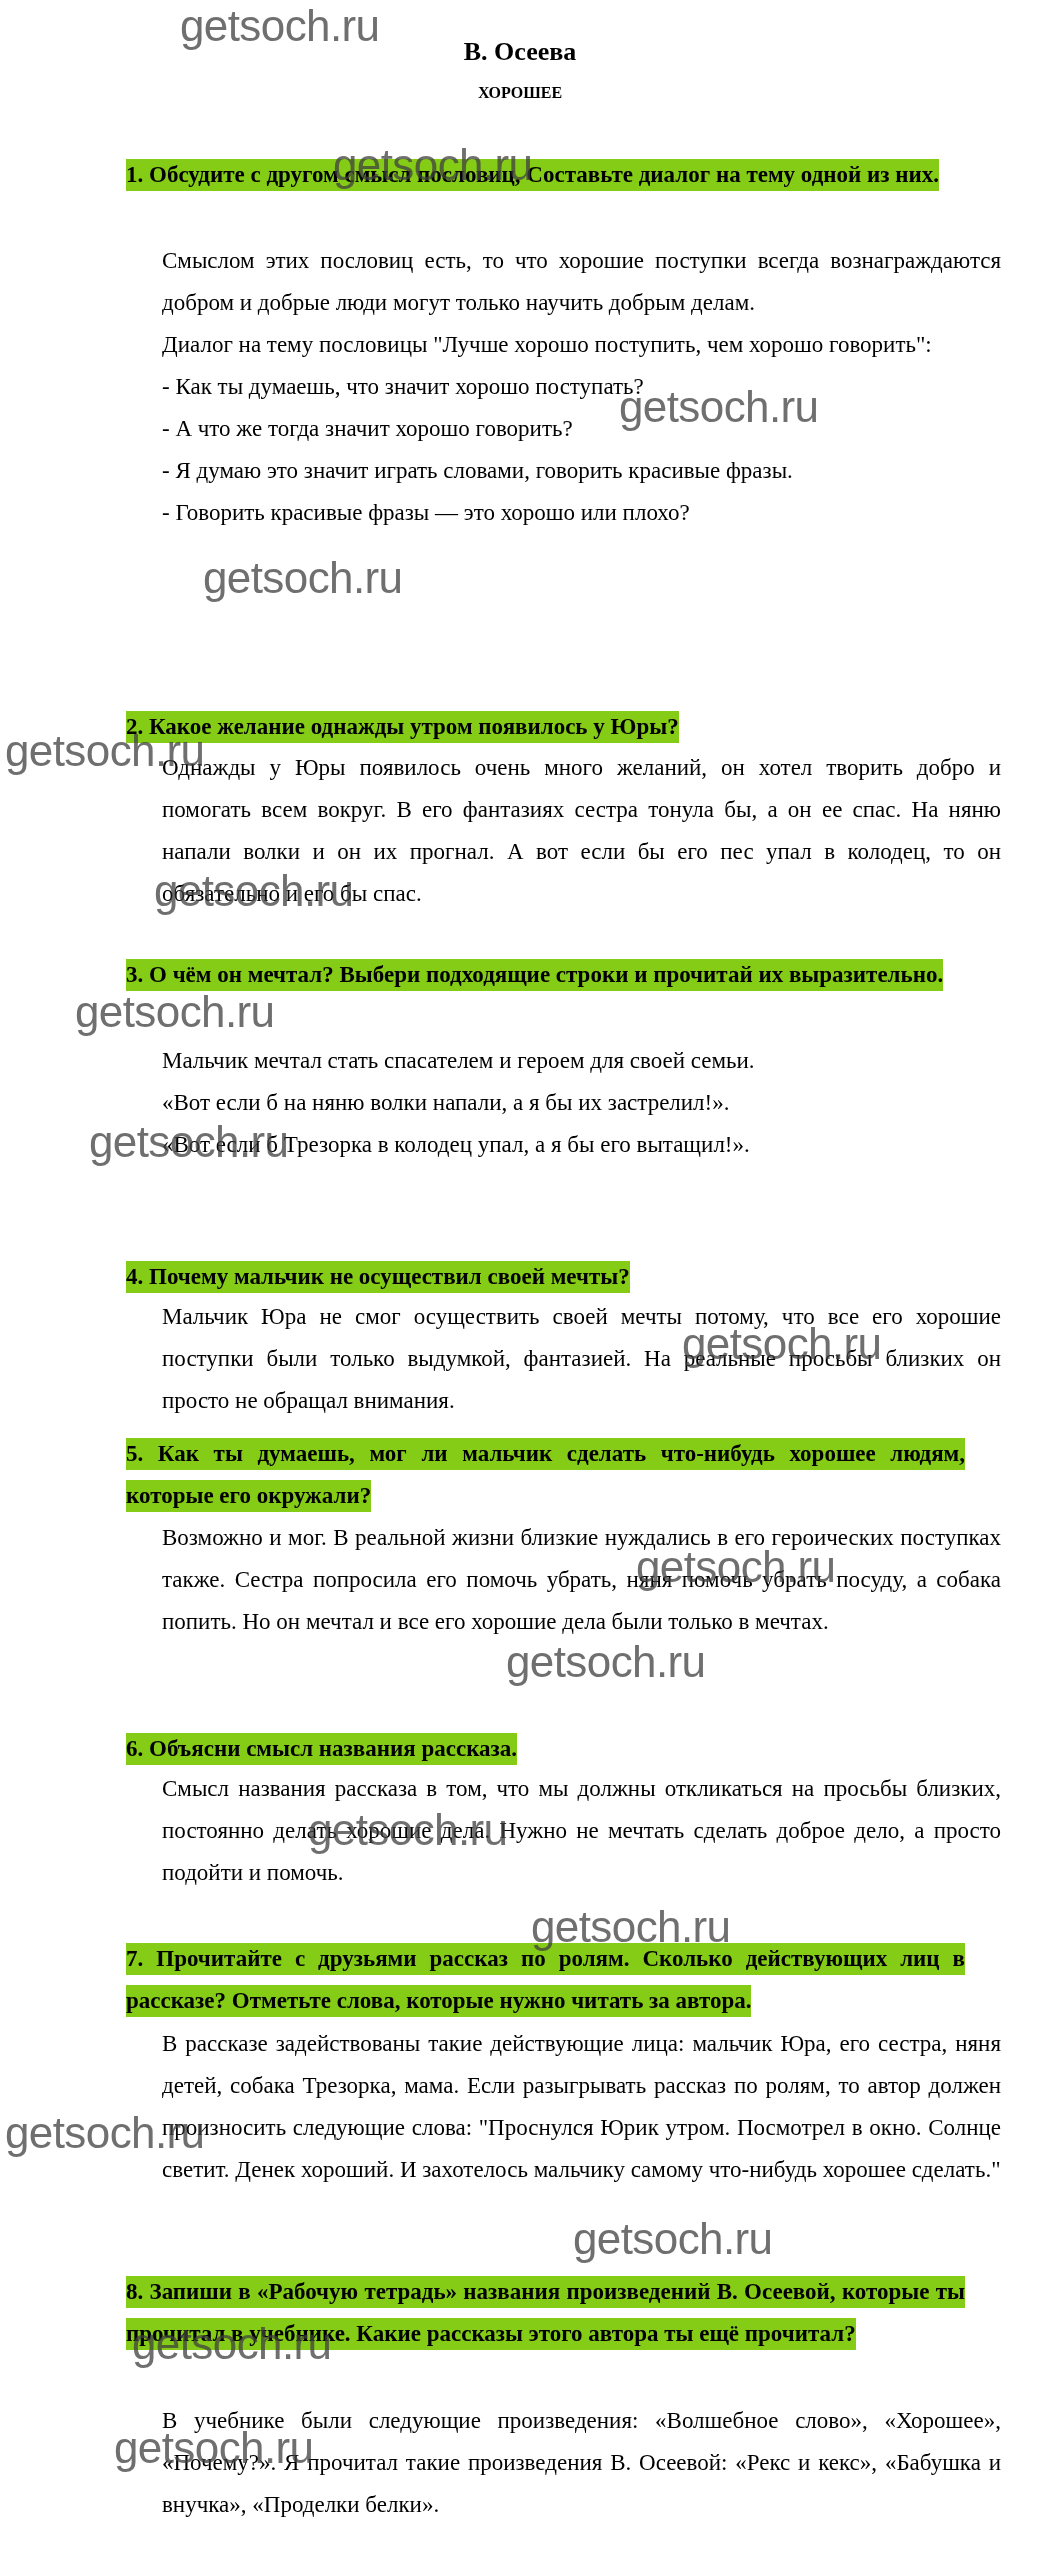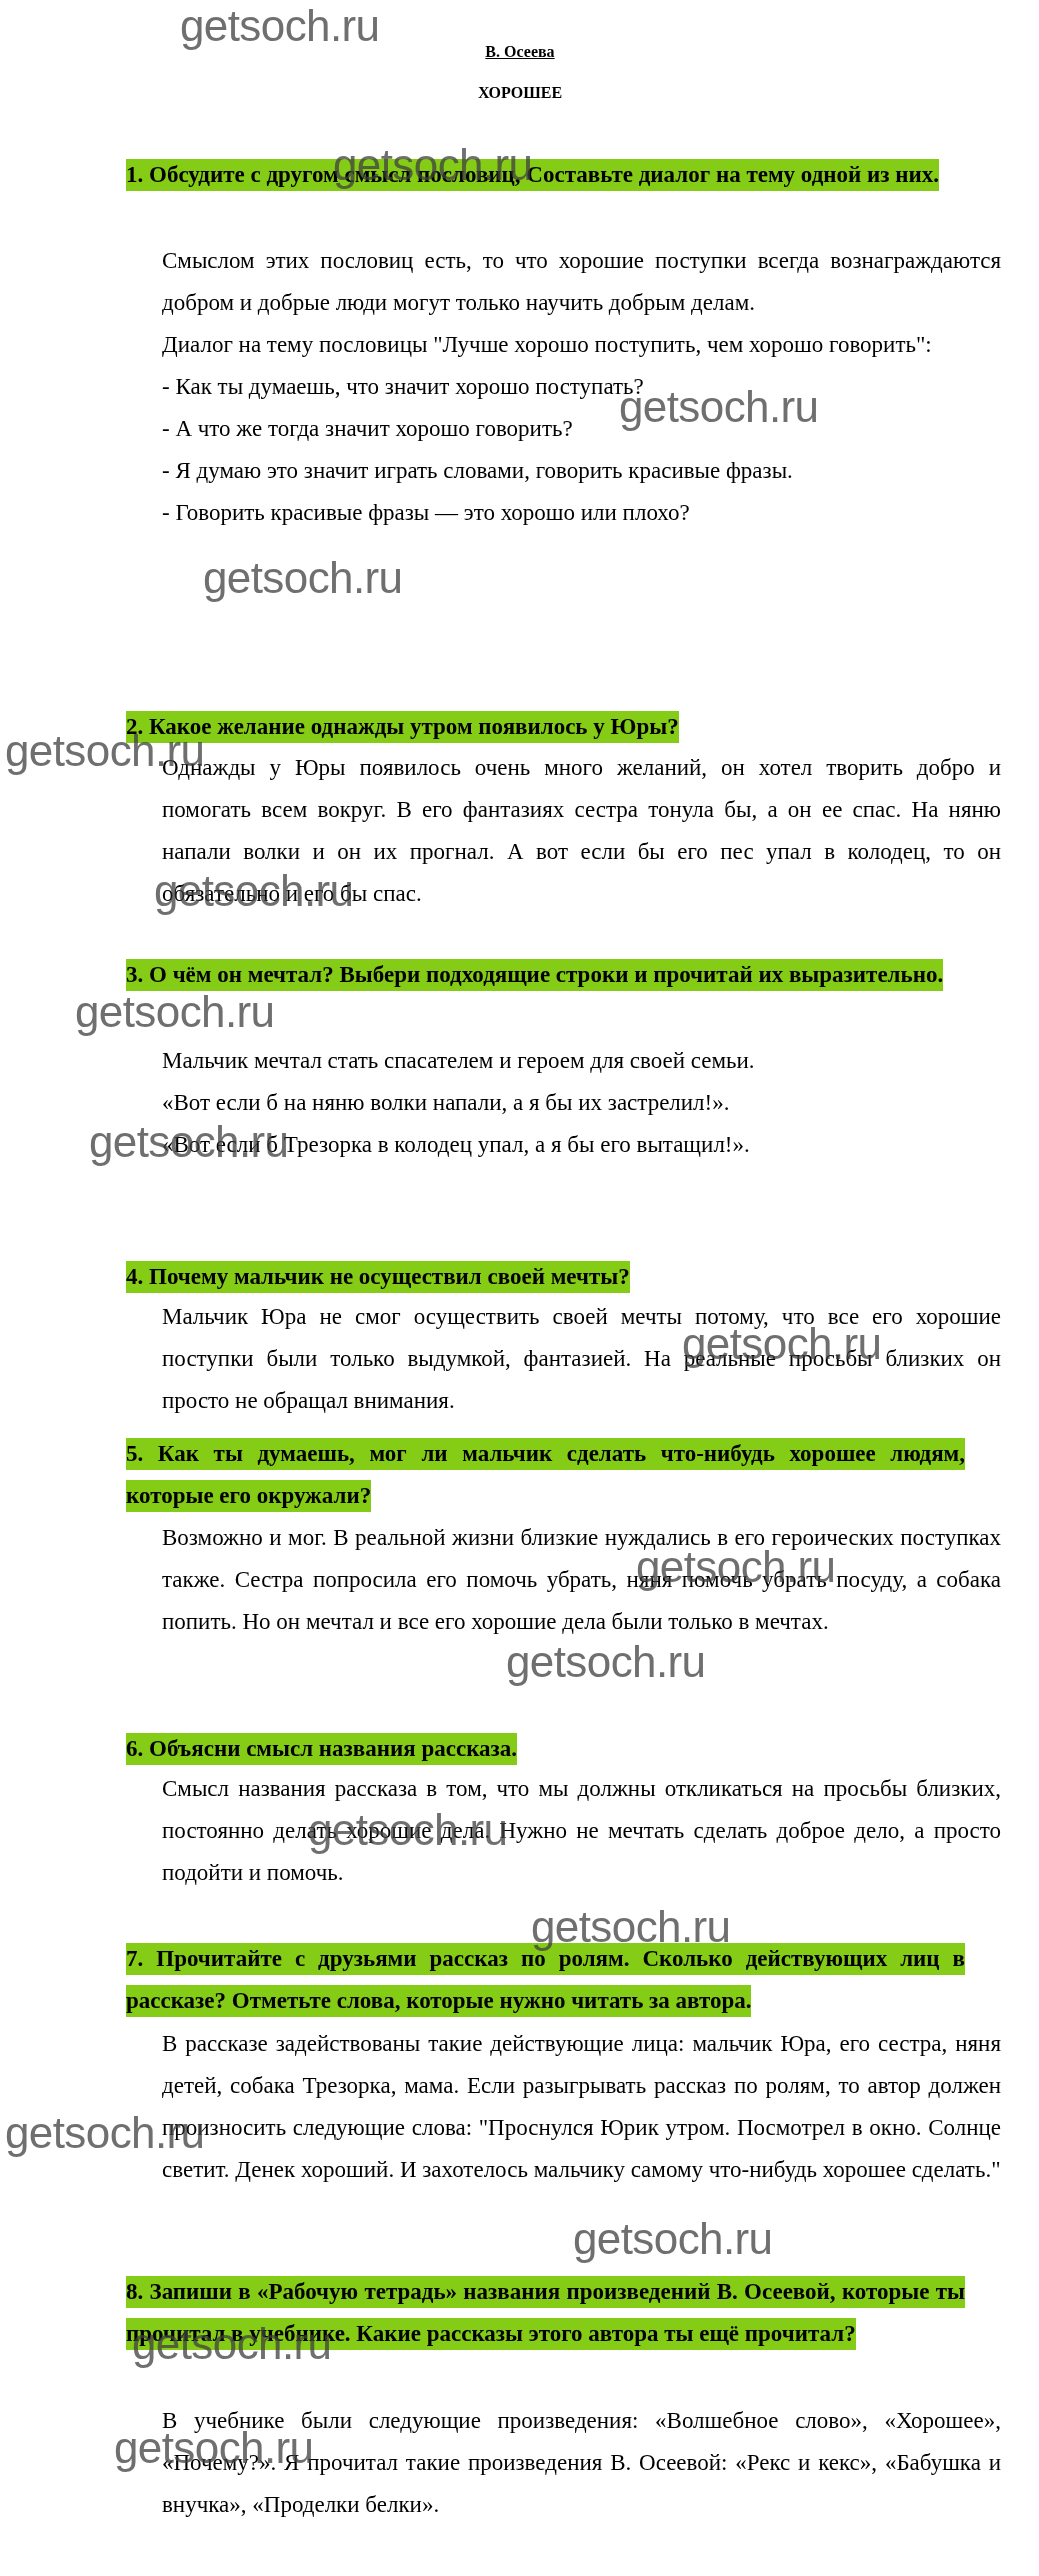--- a/index.html
+++ b/index.html
@@ -1,19 +1,19 @@
 <!DOCTYPE html>
 <html style="font-size:10px"><head>
 <meta charset="utf-8">
 <style>
   html, body { margin:0; padding:0; background:#ffffff; }
   body { width:1040px; height:2576px; position:relative; overflow:hidden;
          font-family:"Liberation Serif","DejaVu Serif",serif; color:#000; }
   .author, .title { position:absolute; left:0; width:1040px; text-align:center; font-weight:bold; }
-  .author { top:39px; font-size:16px; line-height:25px;text-decoration:underline; }
+  .author { top:39px; font-size:26px; line-height:25px; }
   .title  { top:80px; font-size:16px; line-height:25px; }
   .page { position:absolute; left:126px; top:0; width:839px; }
   .q { position:absolute; left:0; width:839px; font-weight:bold; font-size:23px; line-height:42px; text-align:justify; }
   .q span.hl { background:#84cc16; padding:2.5px 0 5px 0; -webkit-box-decoration-break:clone; box-decoration-break:clone; }
   .a { position:absolute; left:0; width:839px; font-size:23px; line-height:42px; text-align:justify;margin-left:36px; }
   .a p { margin:0; }
   .just-last { text-align-last:left; }
   .wm { position:absolute; font-family:"Liberation Sans","DejaVu Sans",sans-serif; font-size:44px; color:#404040; opacity:0.75; letter-spacing:-0.6px; white-space:nowrap; pointer-events:none; z-index:5; }
 </style>
 </head>

